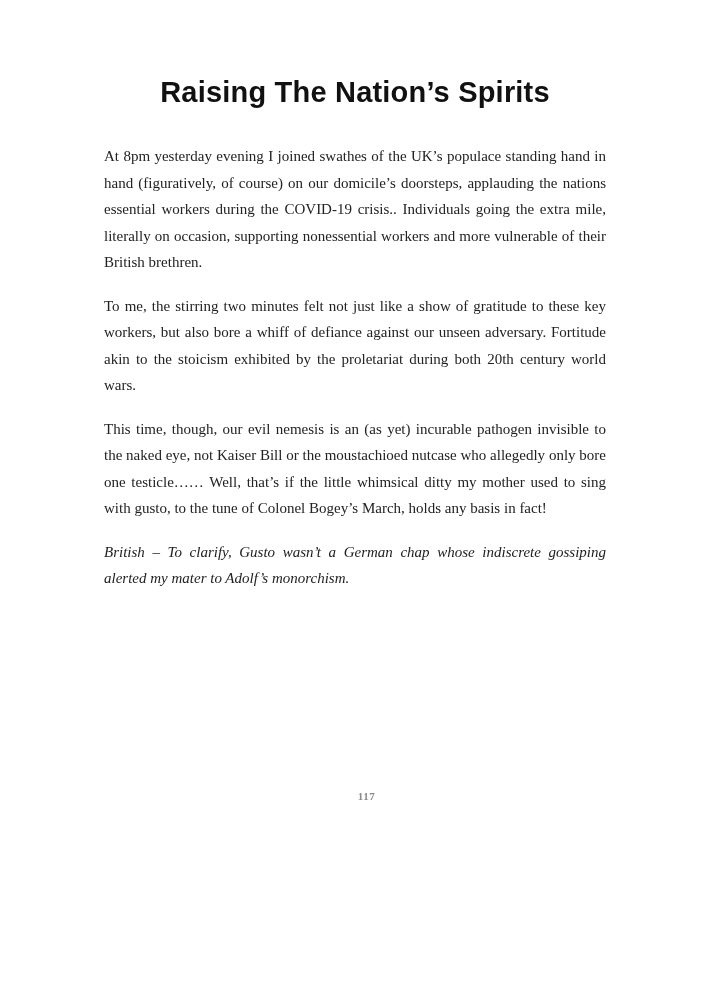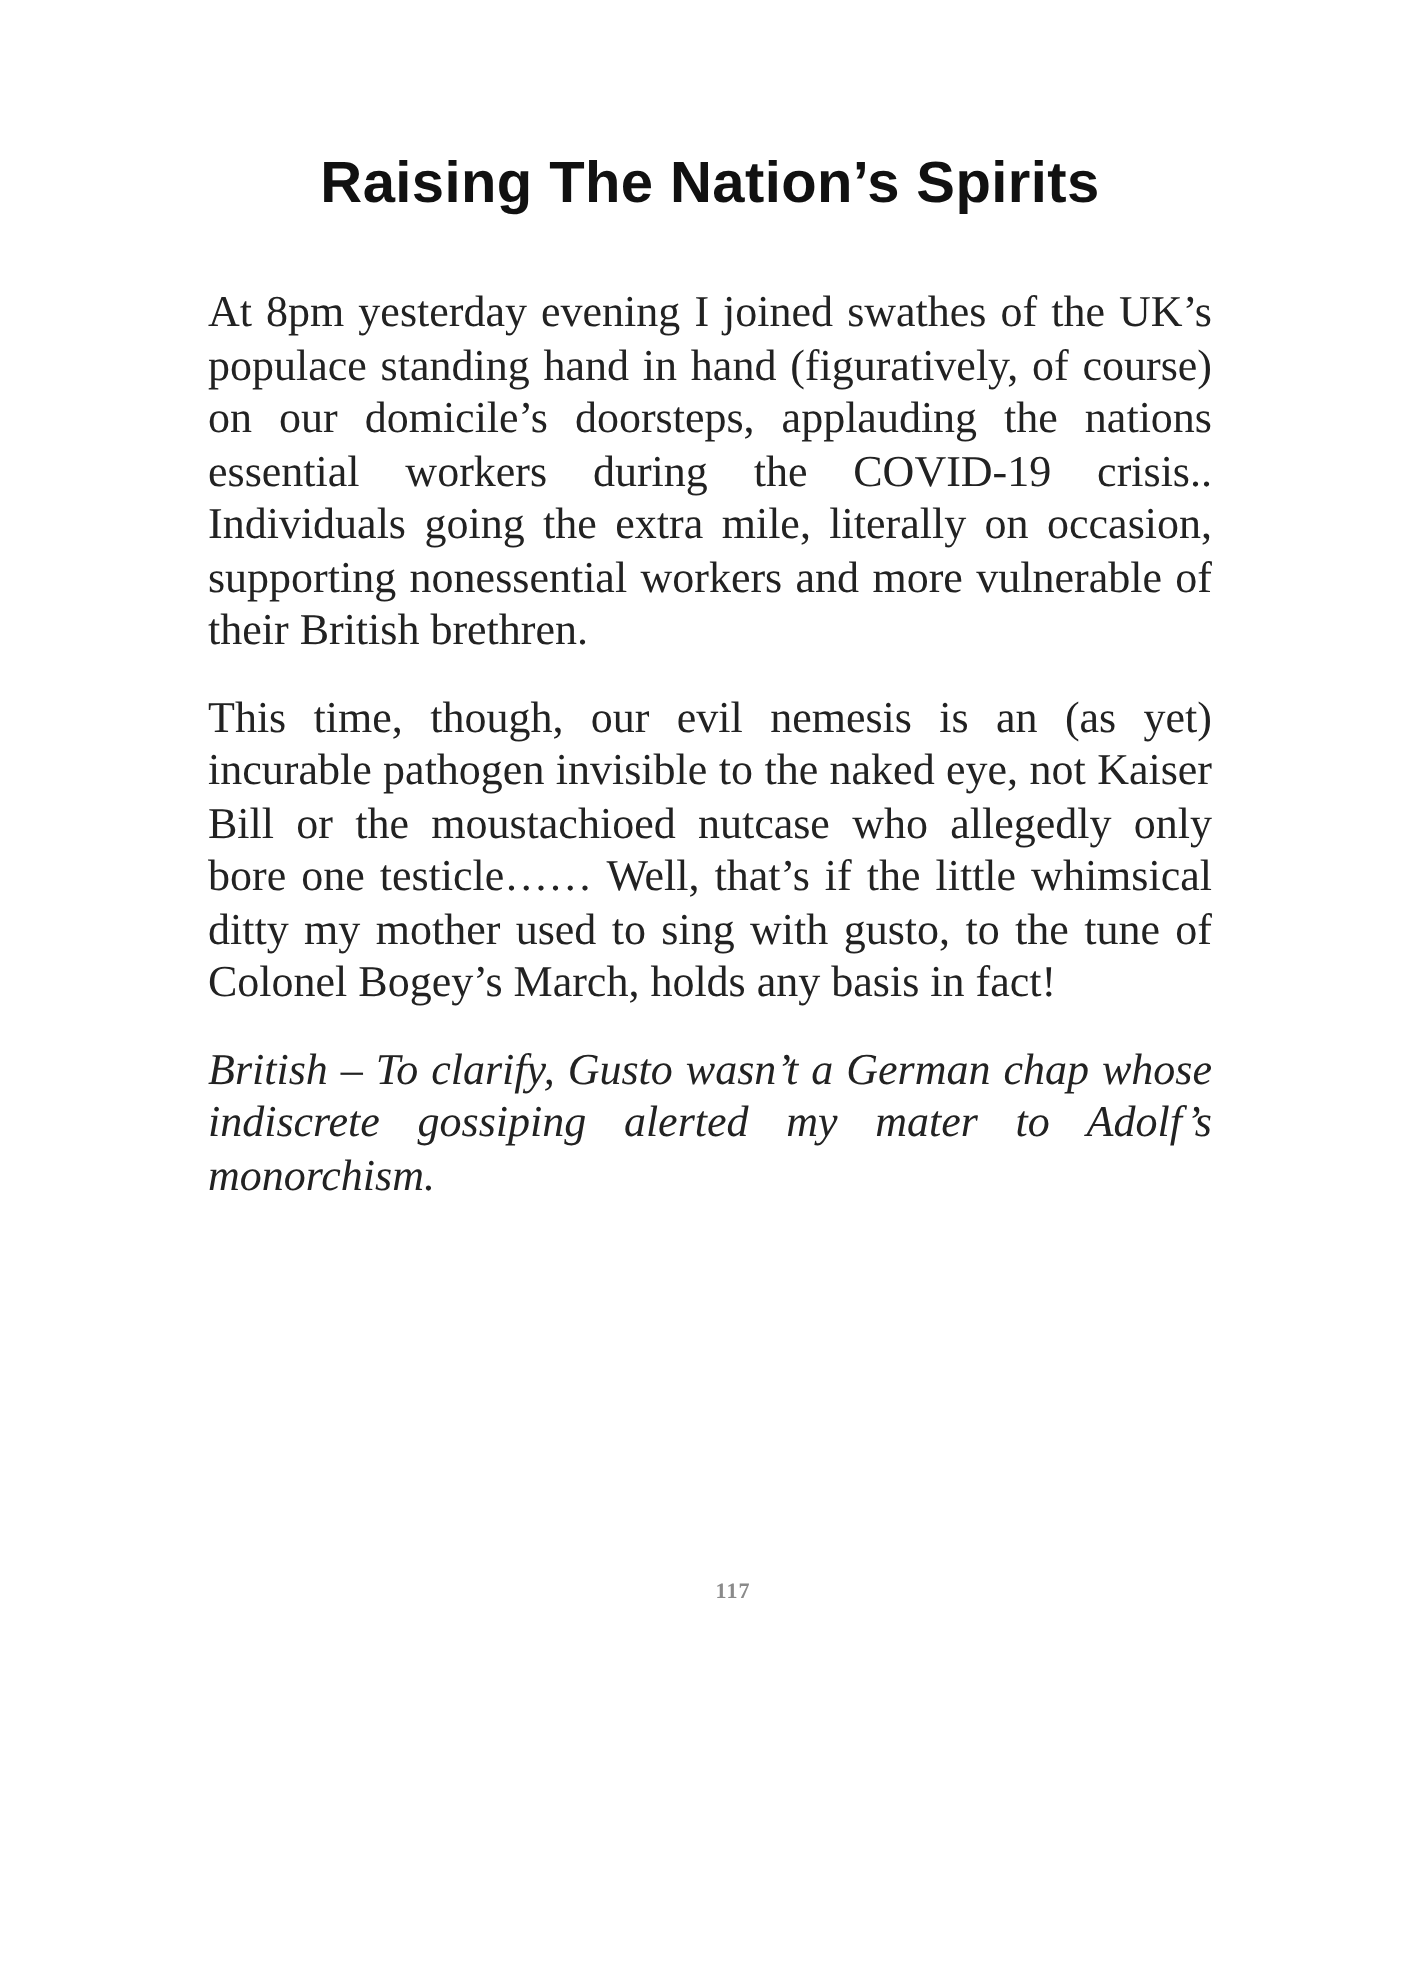--- a/index.html
+++ b/index.html
@@ -22,21 +22,21 @@
     font-family: "Liberation Sans", sans-serif;
     font-weight: 700;
     font-size: 29px;
     letter-spacing: 0.2px;
     text-align: center;
     color: #111111;
     margin: 0 0 34px 0;
   }
   .body-text p {
     margin: 0 0 17px 0;
-    font-size: 22px;
+    font-size: 15px;
     line-height: 26.5px;
     text-align: justify;
     text-justify: inter-word;
     color: #222222;
   }
   .footnote {
     margin: 6px 0 0 0;
     font-size: 17.5px;
     line-height: 27px;
     font-style: italic;
@@ -56,18 +56,19 @@
   }
 </style>
 </head>
 <body>
 
 <div class="page">
   <h1 class="title">Raising The Nation’s Spirits</h1>
 
   <div class="body-text">
     <p>At 8pm yesterday evening I joined swathes of the UK’s populace standing hand in hand (figuratively, of course) on our domicile’s doorsteps, applauding the nations essential workers during the COVID-19 crisis.. Individuals going the extra mile, literally on occasion, supporting nonessential workers and more vulnerable of their British brethren.</p>
+    <p>To me, the stirring two minutes felt not just like a show of gratitude to these key workers, but also bore a whiff of defiance against our unseen adversary. Fortitude akin to the stoicism exhibited by the proletariat during both 20th century world wars.</p>
     <p>This time, though, our evil nemesis is an (as yet) incurable pathogen invisible to the naked eye, not Kaiser Bill or the moustachioed nutcase who allegedly only bore one testicle…… Well, that’s if the little whimsical ditty my mother used to sing with gusto, to the tune of Colonel Bogey’s March, holds any basis in fact!</p>
     <p class="footnote">British – To clarify, Gusto wasn’t a German chap whose indiscrete gossiping alerted my mater to Adolf’s monorchism.</p>
   </div>
 
   <div class="page-number">117</div>
 </div>
 
 </body></html>

